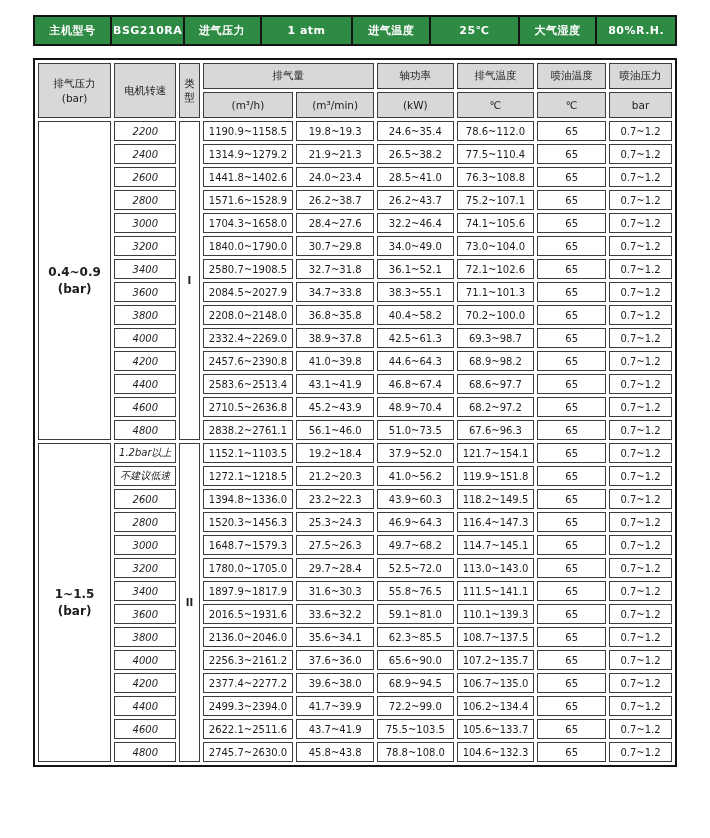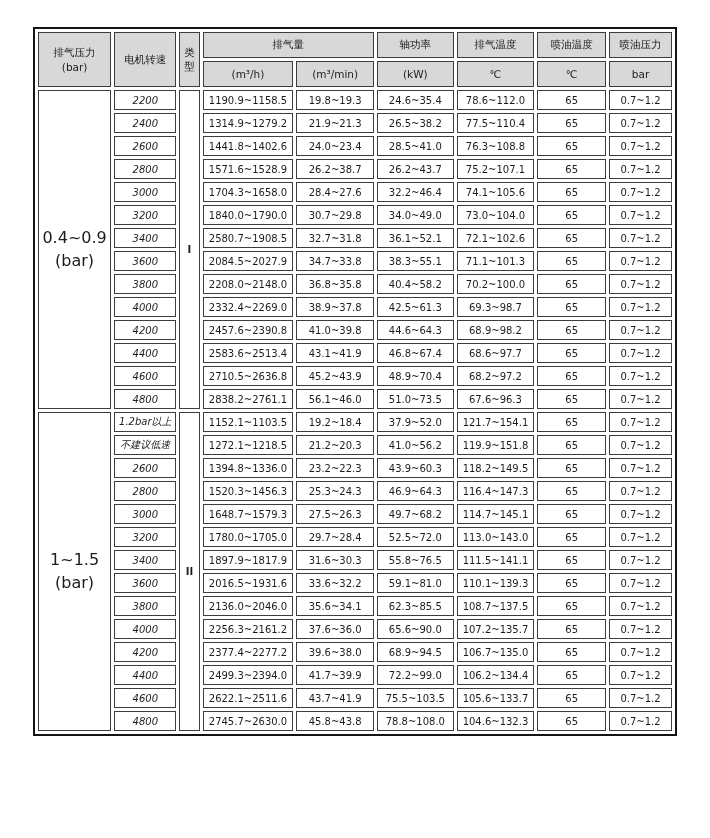--- a/index.html
+++ b/index.html
@@ -42,31 +42,45 @@
     border:1px solid var(--cell-border);
     font-weight:normal;font-size:10.5px;
     text-align:center;vertical-align:middle;
     height:26px;padding:0 1px;
   }
   table.spec td{
     border:1px solid var(--cell-border);
     font-size:10px;text-align:center;vertical-align:middle;
     height:20px;padding:0 1px;background:#ffffff;
   }
-  .pressure-cell div{line-height:1.4;font-size:16px;}
+  .pressure-cell div{line-height:1.4;font-size:12px;font-weight:bold;}
   .type-cell{font-weight:bold;font-size:11px;}
   .type-head div{line-height:1.25;}
   .two-line div{line-height:1.4;}
   .speed-cell{font-size:9.5px;font-style:italic;}
 </style>
 </head>
 <body>
 
 <div class="page">
 
+  <table class="green-header">
+    <tbody>
+        <tr>
+      <td style="width:12%">主机型号</td>
+      <td style="width:11.3%">BSG210RA</td>
+      <td style="width:12%">进气压力</td>
+      <td style="width:14.3%">1 atm</td>
+      <td style="width:12.1%">进气温度</td>
+      <td style="width:13.8%">25℃</td>
+      <td style="width:12.1%">大气湿度</td>
+      <td style="width:12.4%">80%R.H.</td>
+    </tr>
+  </tbody>
+    </table>
 
   <table class="spec">
     <colgroup>
       <col style="width:12%">
         <col style="width:10.2%">
         <col style="width:3.3%">
       <col style="width:14.9%">
         <col style="width:12.7%">
         <col style="width:12.6%">
       <col style="width:12.7%">

